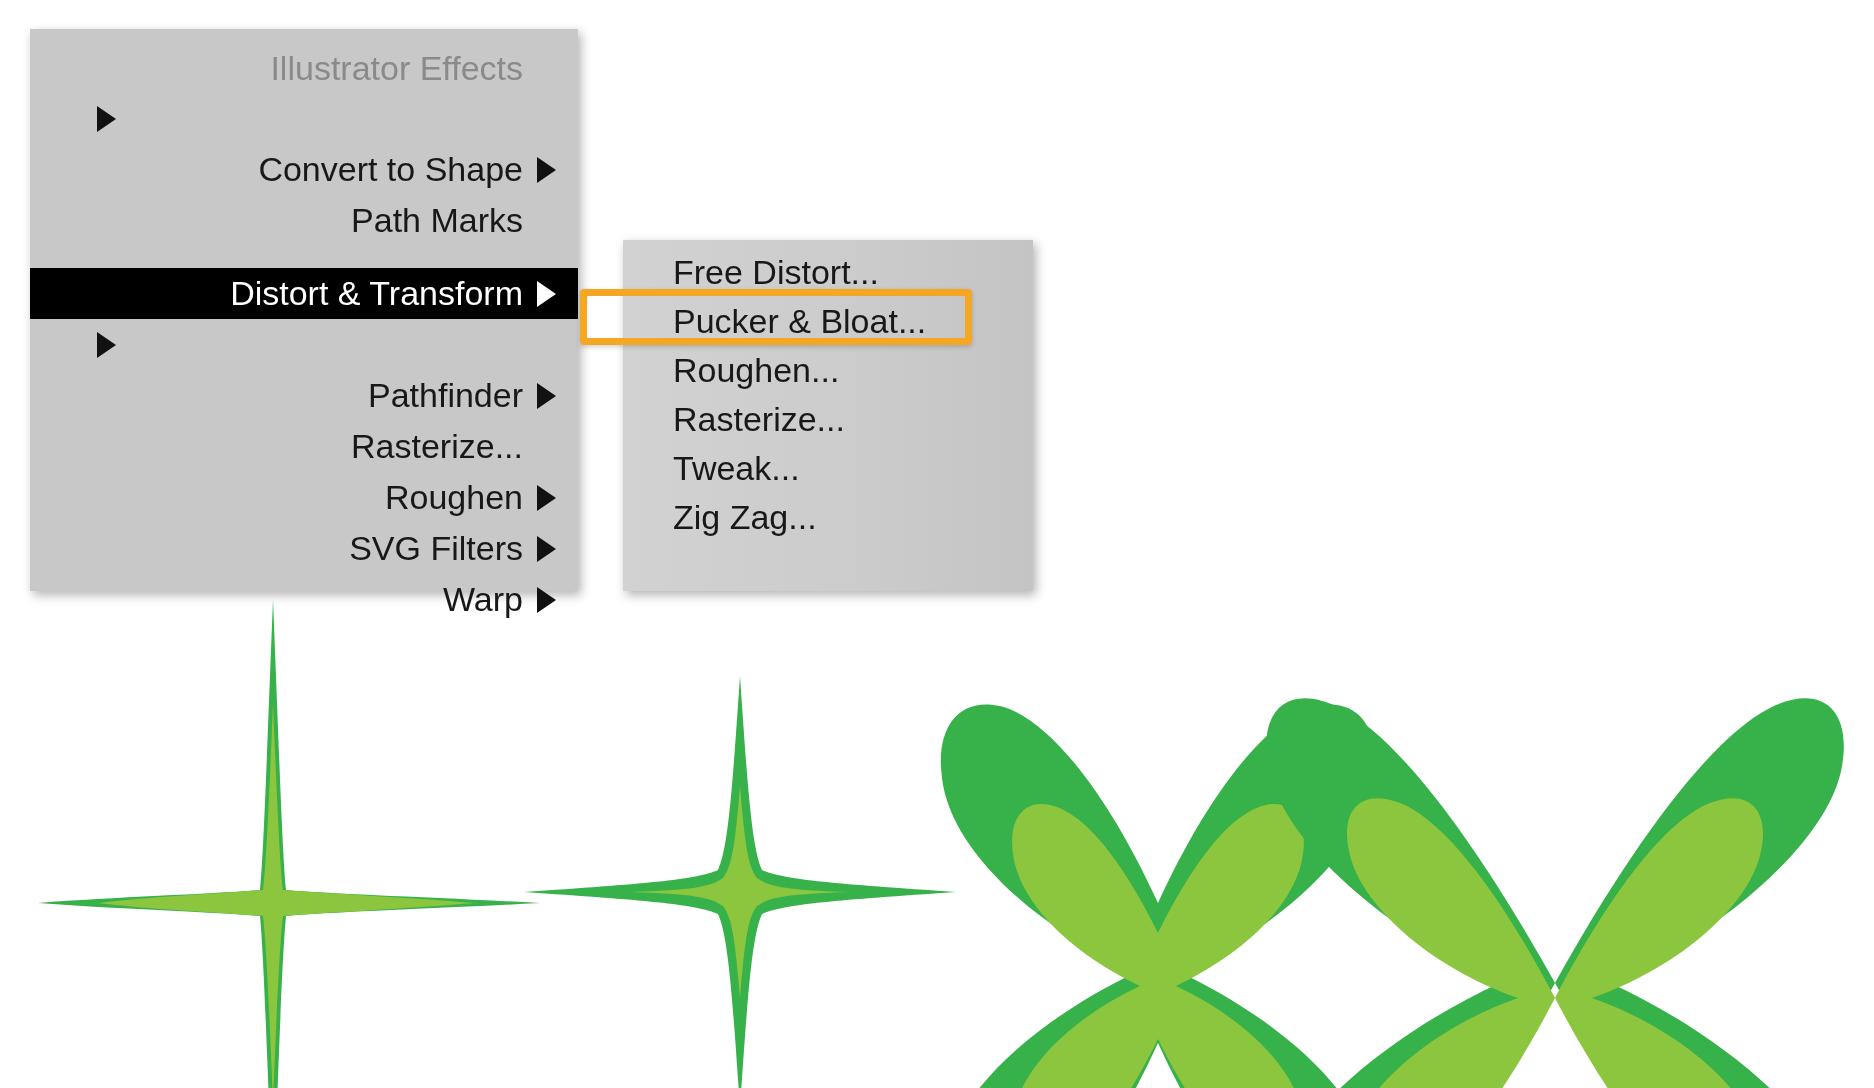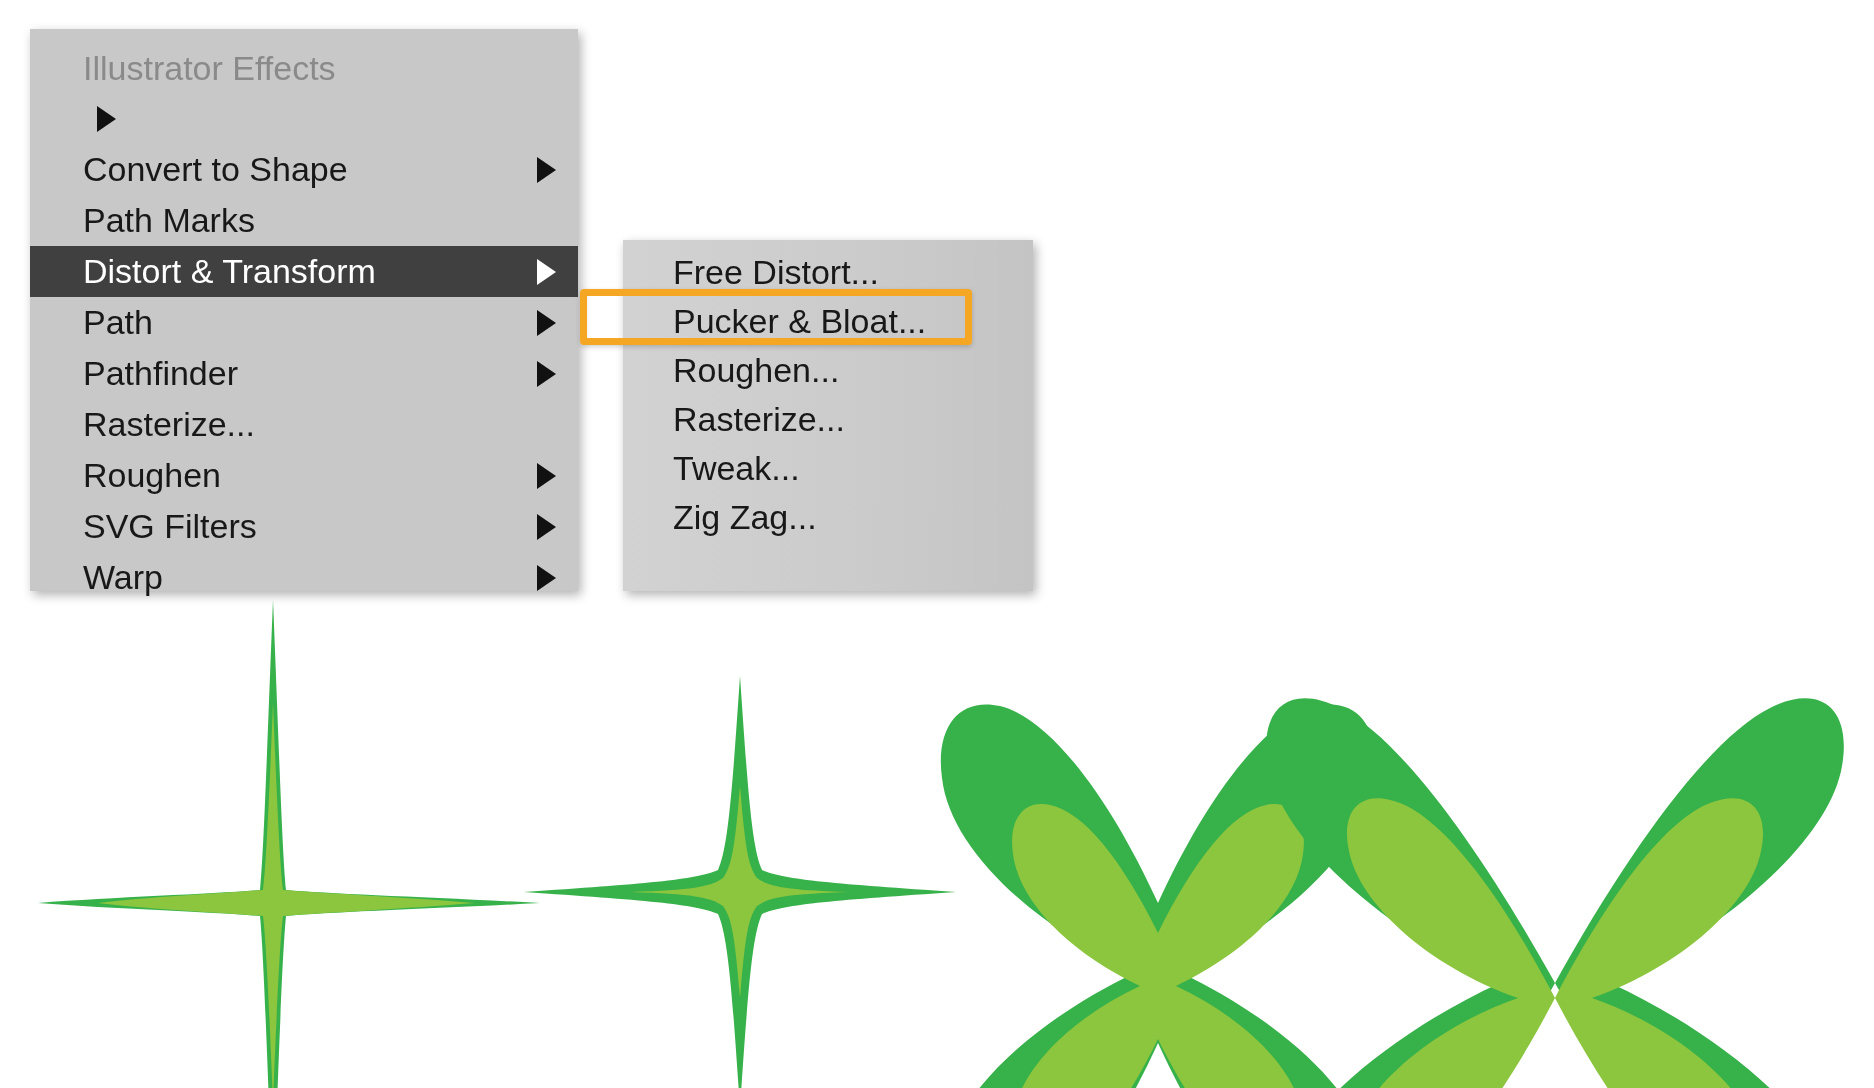--- a/index.html
+++ b/index.html
@@ -23,20 +23,21 @@
     box-shadow: 3px 4px 10px rgba(0,0,0,0.30);
     box-sizing: border-box;
   }
 
   #menu-main {
     left: 30px;
     top: 29px;
     width: 548px;
     height: 562px;
     padding-top: 14px;
+    text-align: right;
   }
 
   #menu-sub {
     left: 578px;
     top: 240px;
     width: 410px;
     height: 351px;
     padding-top: 8px;
     background: linear-gradient(to right,#d2d2d2 0%, #cbcbcb 60%, #c4c4c4 100%);
     margin-left: 45px;
@@ -62,22 +63,23 @@
     padding-left: 50px;
   }
 
   .menu-row.header {
     color: #8a8a8a;
     height: 50px;
     line-height: 50px;
   }
 
   .menu-row.selected {
-    background: #404040;
+    background: #000000;
     color: #ffffff;
+    margin-top: 22px;
   }
 
   .menu-label {
     flex: 1 1 auto;
   }
 
   .arrow {
     width: 0;
     height: 0;
     margin-left: 14px;
@@ -139,21 +141,20 @@
     <span class="menu-label">Path Marks</span>
     <span class="arrow hidden"></span>
   </div>
 
   <div class="menu-row selected">
     <span class="menu-label">Distort &amp; Transform</span>
     <span class="arrow"></span>
   </div>
 
   <div class="menu-row">
-    <span class="menu-label">Path</span>
     <span class="arrow"></span>
   </div>
 
   <div class="menu-row">
     <span class="menu-label">Pathfinder</span>
     <span class="arrow"></span>
   </div>
 
   <div class="menu-row">
     <span class="menu-label">Rasterize...</span>

